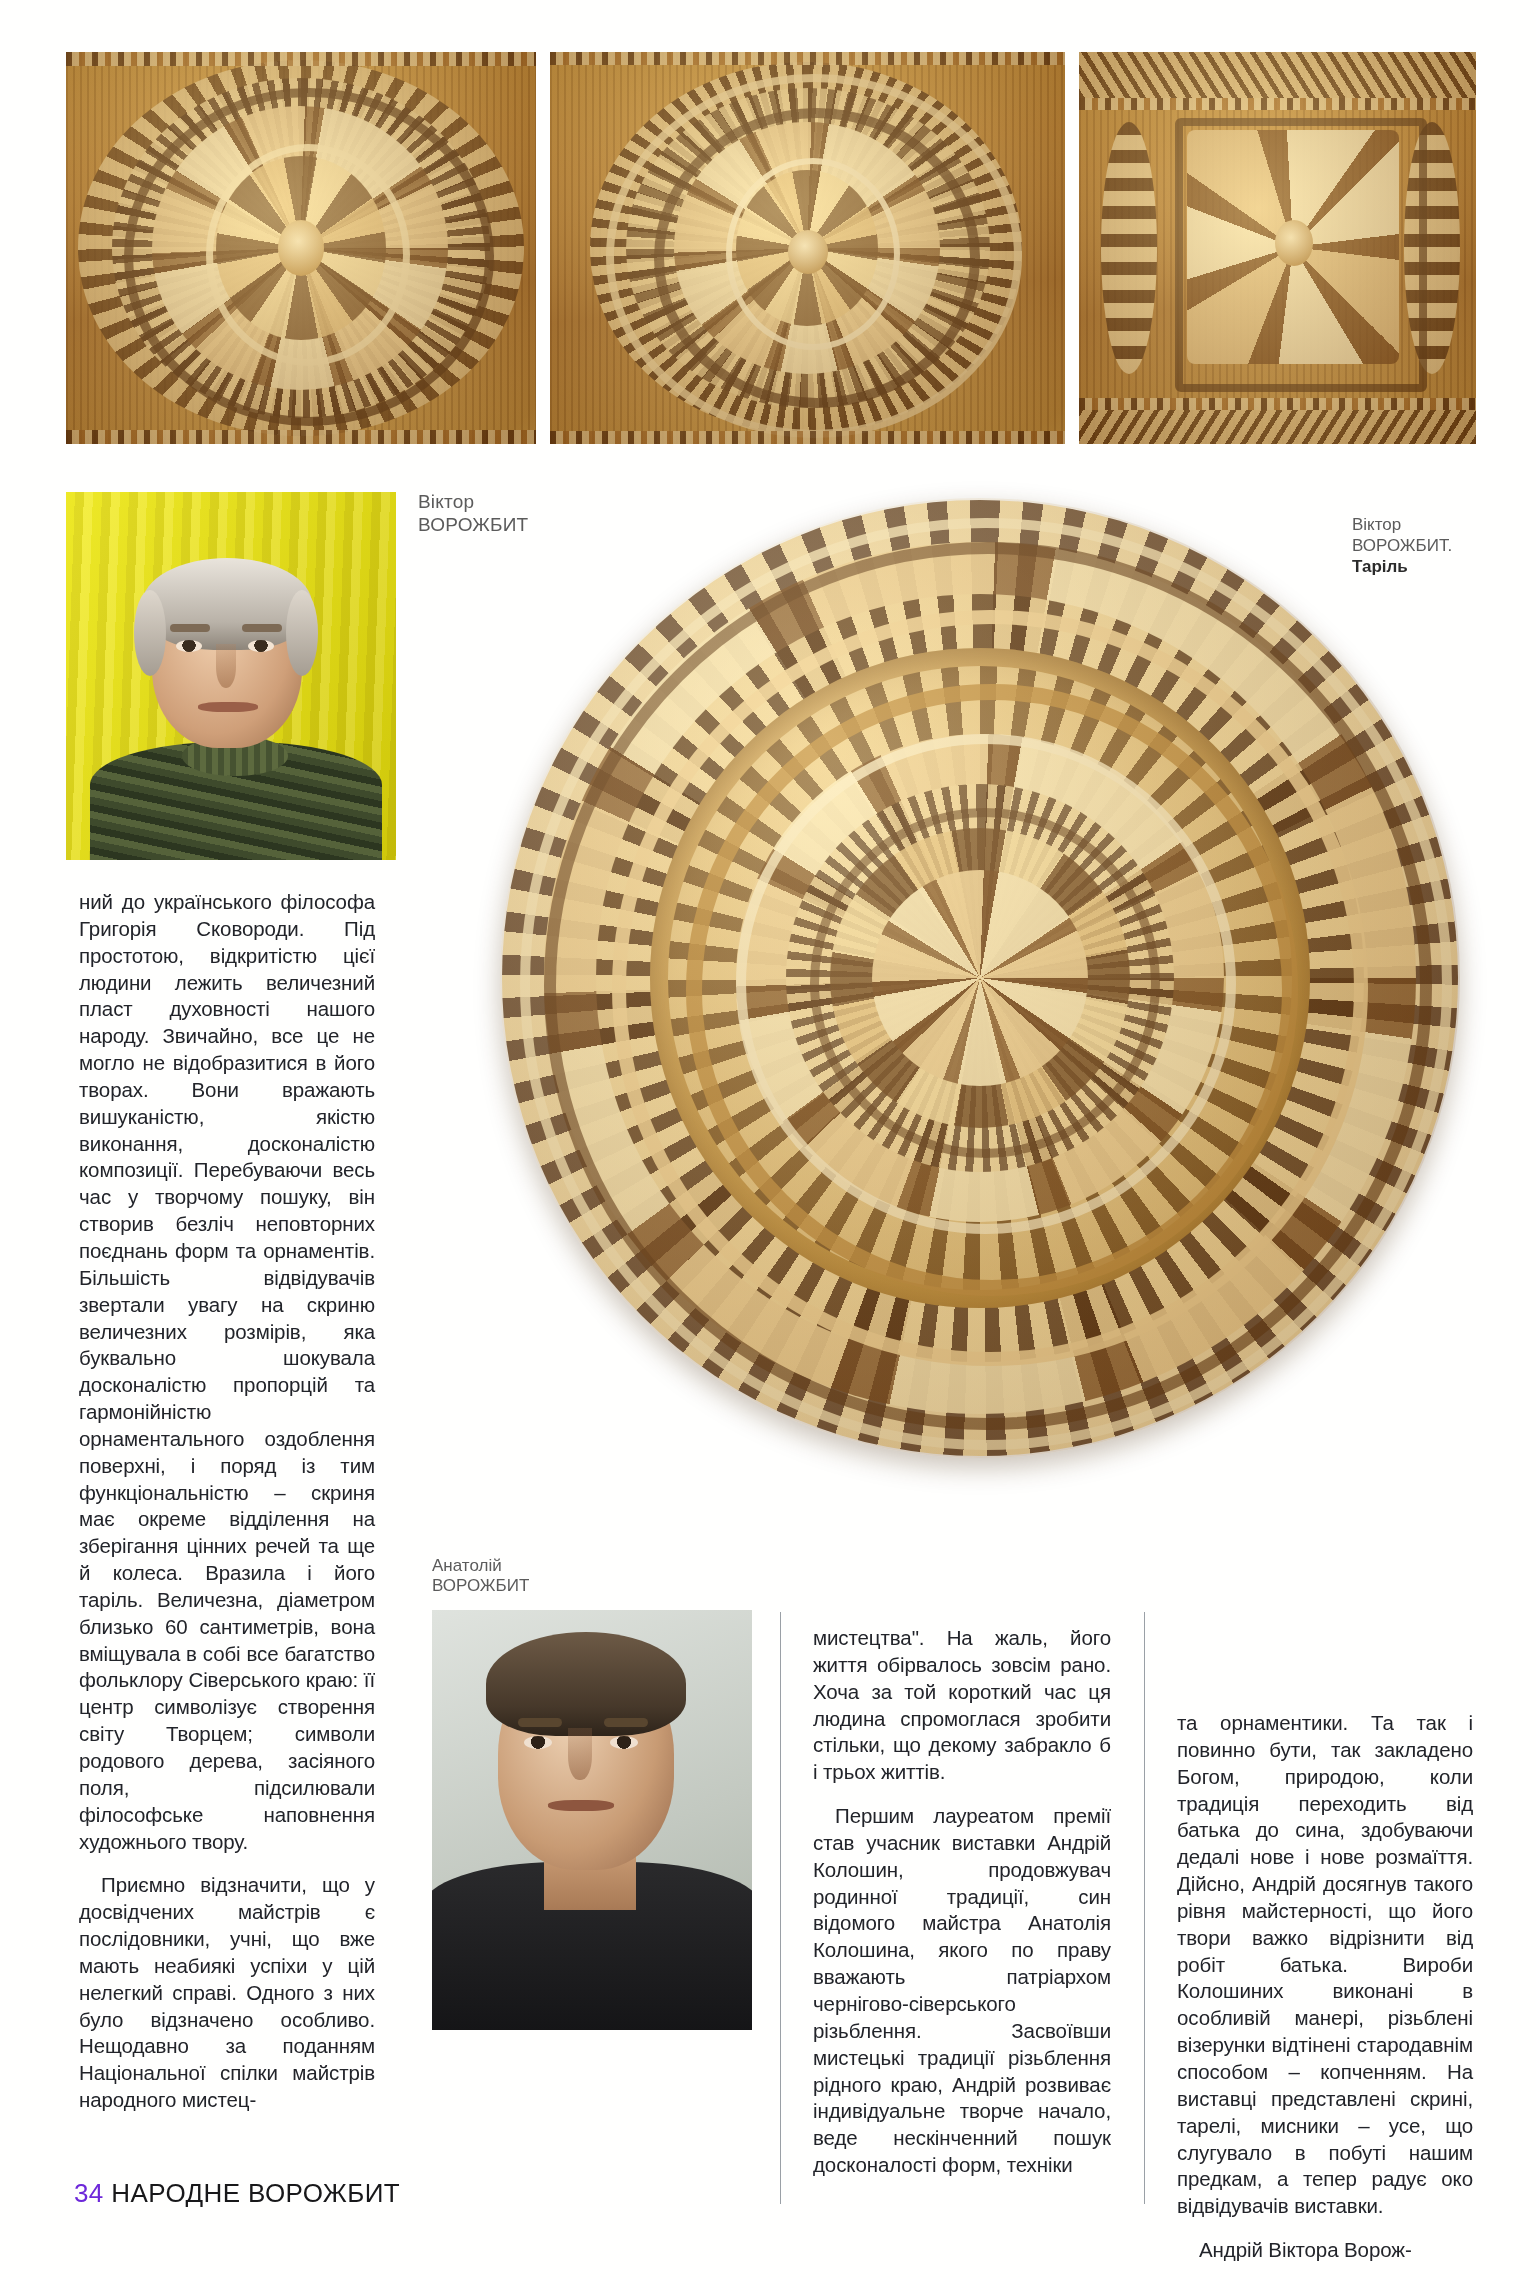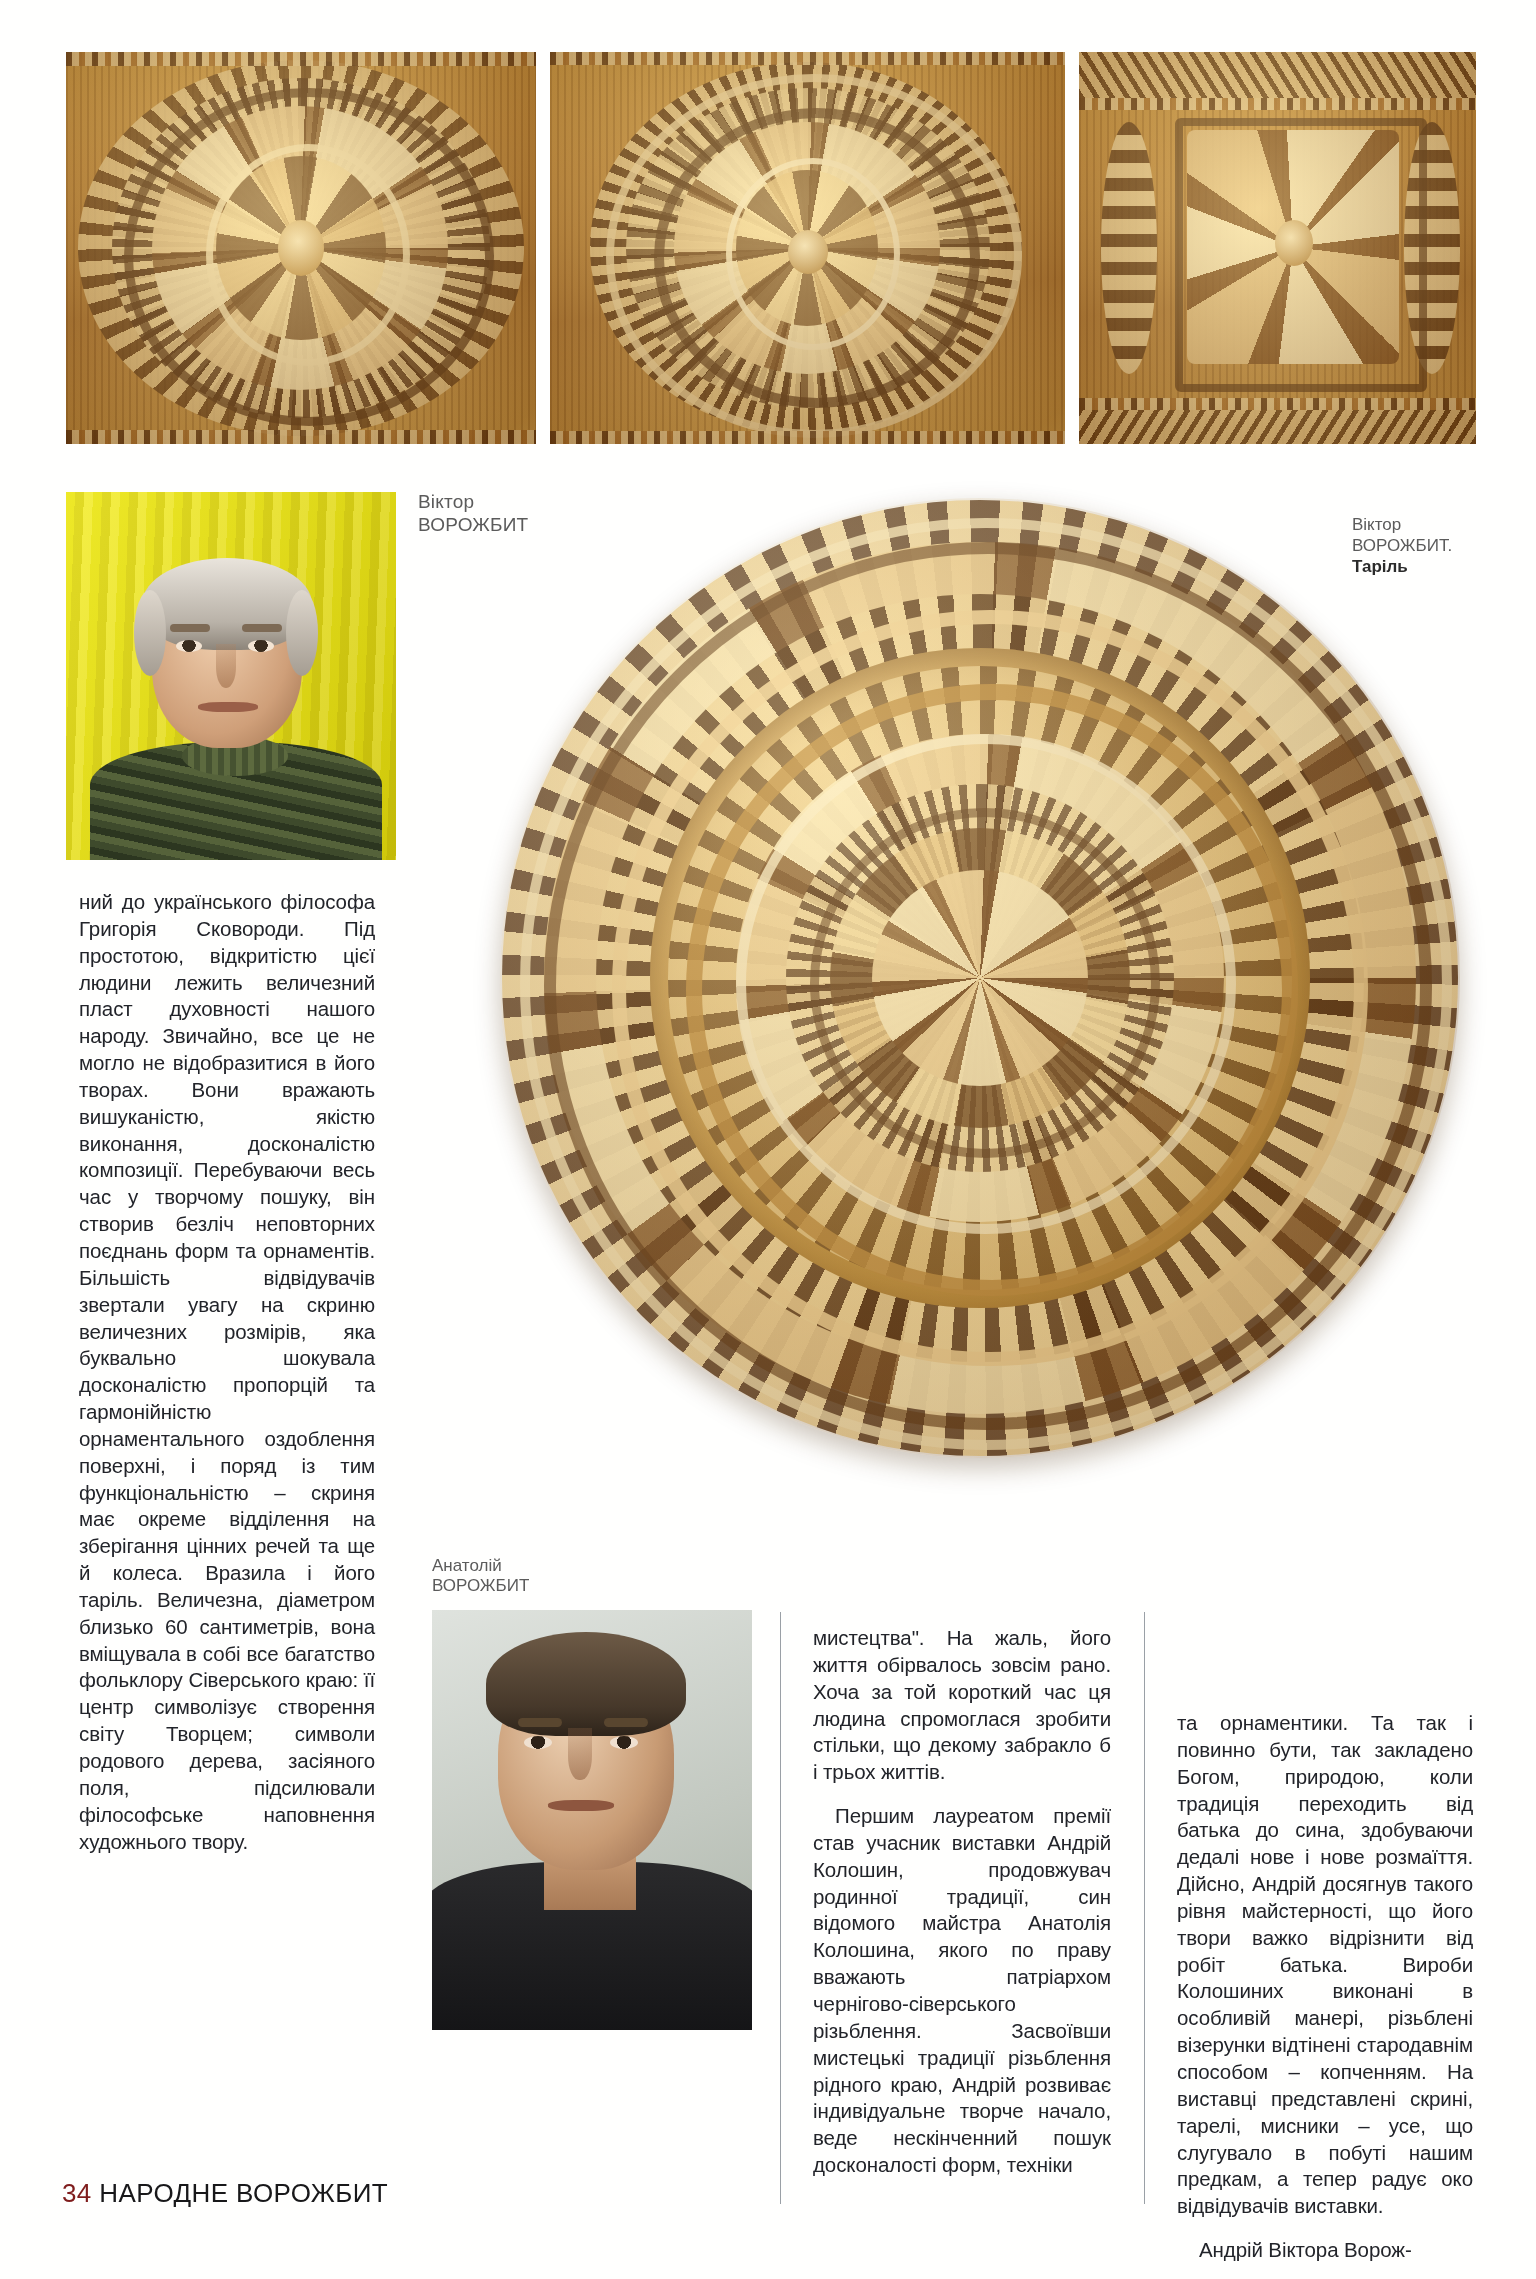--- a/index.html
+++ b/index.html
@@ -154,21 +154,21 @@
   .c1{left:62px;top:872px;width:330px;}
   .c2{left:432px;top:2032px;width:332px;}
   .c3{left:796px;top:1608px;width:332px;}
   .c4{left:1160px;top:1693px;width:330px;}
   .rule{position:absolute;width:1px;background:#9aa0a6;}
   .r1{left:780px;top:1612px;height:592px;}
   .r2{left:1144px;top:1612px;height:592px;}
 
   
   .footer{position:absolute;left:62px;top:2178px;font-size:26px;letter-spacing:.4px;}
-  .footer .num{color:#7f1d1d;}
+  .footer .num{color:#6d28d9;margin-left:12px;}
   .footer .ttl{color:#18181a;font-weight:normal;}
 </style>
 </head>
 <body>
 
 <div class="page">
 
   <div class="top-strip">
 
     <div class="orn a">
@@ -294,20 +294,21 @@
     <div class="pi-brow" style="left:86px;top:108px;"></div>
     <div class="pi-brow" style="left:172px;top:108px;"></div>
     <div class="pi-eye" style="left:92px;top:126px;"></div>
     <div class="pi-eye" style="left:178px;top:126px;"></div>
     <div class="pi-nose"></div>
     <div class="pi-mouth"></div>
   </div>
 
   <div class="col c1">
     <p>ний до українського філософа Григорія Сковороди. Під простотою, відкритістю цієї людини лежить величезний пласт духовності нашого народу. Звичайно, все це не могло не відобразитися в його творах. Вони вражають вишуканістю, якістю виконання, досконалістю композиції. Перебуваючи весь час у творчому пошуку, він створив безліч неповторних поєднань форм та орнаментів. Більшість відвідувачів звертали увагу на скриню величезних розмірів, яка буквально шокувала досконалістю пропорцій та гармонійністю орнаментального оздоблення поверхні, і поряд із тим функціональністю – скриня має окреме відділення на зберігання цінних речей та ще й колеса. Вразила і його таріль. Величезна, діаметром близько 60 сантиметрів, вона вміщувала в собі все багатство фольклору Сіверського краю: її центр символізує створення світу Творцем; символи родового дерева, засіяного поля, підсилювали філософське наповнення художнього твору.</p>
+    <p class="ind">Приємно відзначити, що у досвідчених майстрів є послідовники, учні, що вже мають неабиякі успіхи у цій нелегкий справі. Одного з них було відзначено особливо. Нещодавно за поданням Національної спілки майстрів народного мистец-</p>
   </div>
 
 
   <div class="rule r1"></div>
 
   <div class="col c3">
     <p>мистецтва". На жаль, його життя обірвалось зовсім рано. Хоча за той короткий час ця людина спромоглася зробити стільки, що декому забракло б і трьох життів.</p>
     <p class="ind">Першим лауреатом премії став учасник виставки Андрій Колошин, продовжувач родинної традиції, син відомого майстра Анатолія Колошина, якого по праву вважають патріархом чернігово-сіверського різьблення. Засвоївши мистецькі традиції різьблення рідного краю, Андрій розвиває індивідуальне творче начало, веде нескінченний пошук досконалості форм, техніки</p>
   </div>
 

